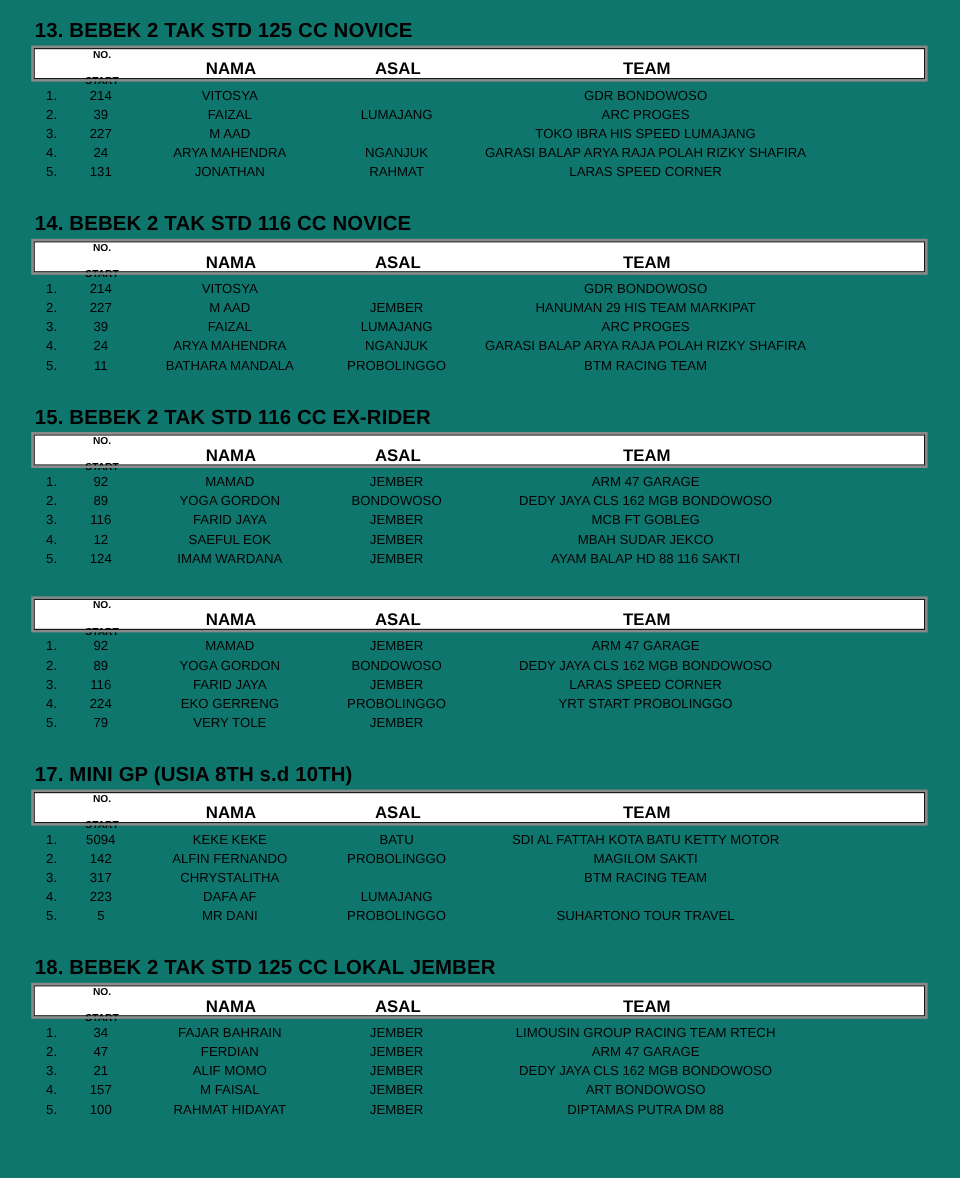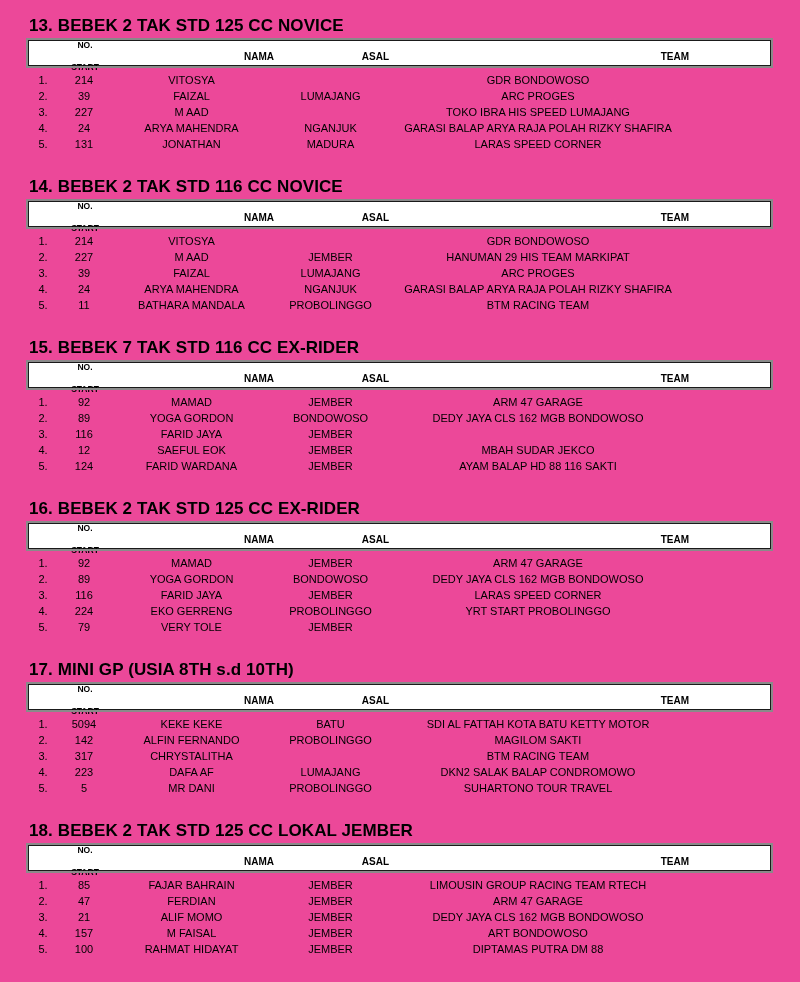--- a/index.html
+++ b/index.html
@@ -1,39 +1,39 @@
 <!DOCTYPE html>
 <html><head>
 <meta charset="utf-8">
 <style>
   html,body{margin:0;padding:0;background:#ffffff;}
   .page{
     width:800px;height:982px;box-sizing:border-box;
     padding:16px 29px 0 28px;
-    background:#ec4899;color:#000;
+    background:#0f766e;color:#000;
     font-family:"Liberation Sans",sans-serif;
     overflow:hidden;
   }
   .race{margin-bottom:25px;}
   .title{
     font-size:17px;line-height:20px;font-weight:700;
     margin:0 0 4px 1px;letter-spacing:.1px;white-space:nowrap;
   }
   .thead{
     display:grid;grid-template-columns:30px 52px 163px 115px 300px 1fr;
     height:24px;align-items:center;
     border:1px solid #1a1a1a;outline:2px solid #8a8a8a;
     margin:2px 0 6px 0;background:#fff;
   }
   .trow{
     display:grid;grid-template-columns:30px 52px 163px 115px 300px 1fr;
     height:16px;line-height:16px;font-size:11px;
   }
   .cell{text-align:center;white-space:nowrap;}
-  .hdr{font-weight:700;font-size:10px;text-align:right;}
+  .hdr{font-weight:700;font-size:14px;text-align:center;}
   .no-hdr{
     display:flex;flex-direction:column;justify-content:center;align-items:center;
     font-size:8.5px;line-height:9.5px;font-weight:700;height:100%;gap:12px;
   }
   .b{font-weight:400;}
   .idx{font-size:11px;}
 </style>
 </head>
 <body>
 
@@ -88,21 +88,21 @@
       <div class="cell">ARYA MAHENDRA</div>
       <div class="cell b">NGANJUK</div>
       <div class="cell">GARASI BALAP ARYA RAJA POLAH RIZKY SHAFIRA</div>
       <div class="cell"></div>
     </div>
 
     <div class="trow">
       <div class="cell idx">5.</div>
       <div class="cell b">131</div>
       <div class="cell">JONATHAN</div>
-      <div class="cell b">MADURA</div>
+      <div class="cell b">RAHMAT</div>
       <div class="cell">LARAS SPEED CORNER</div>
       <div class="cell"></div>
     </div>
   </section>
 
   <section class="race">
     <h2 class="title">14. BEBEK 2 TAK STD 116 CC NOVICE</h2>
 
     <div class="thead">
       <div class="cell idx"></div>
@@ -158,21 +158,21 @@
       <div class="cell idx">5.</div>
       <div class="cell b">11</div>
       <div class="cell">BATHARA MANDALA</div>
       <div class="cell b">PROBOLINGGO</div>
       <div class="cell">BTM RACING TEAM</div>
       <div class="cell"></div>
     </div>
   </section>
 
   <section class="race">
-    <h2 class="title">15. BEBEK 7 TAK STD 116 CC EX-RIDER</h2>
+    <h2 class="title">15. BEBEK 2 TAK STD 116 CC EX-RIDER</h2>
 
     <div class="thead">
       <div class="cell idx"></div>
       <div class="cell">
         <div class="no-hdr">
           <span>NO.</span>
           <span>START</span>
         </div>
       </div>
       <div class="cell hdr">NAMA</div>
@@ -197,44 +197,44 @@
       <div class="cell b">BONDOWOSO</div>
       <div class="cell">DEDY JAYA CLS 162 MGB BONDOWOSO</div>
       <div class="cell"></div>
     </div>
 
     <div class="trow">
       <div class="cell idx">3.</div>
       <div class="cell b">116</div>
       <div class="cell">FARID JAYA</div>
       <div class="cell b">JEMBER</div>
+      <div class="cell">MCB FT GOBLEG</div>
       <div class="cell"></div>
     </div>
 
     <div class="trow">
       <div class="cell idx">4.</div>
       <div class="cell b">12</div>
       <div class="cell">SAEFUL EOK</div>
       <div class="cell b">JEMBER</div>
       <div class="cell">MBAH SUDAR JEKCO</div>
       <div class="cell"></div>
     </div>
 
     <div class="trow">
       <div class="cell idx">5.</div>
       <div class="cell b">124</div>
-      <div class="cell">FARID WARDANA</div>
+      <div class="cell">IMAM WARDANA</div>
       <div class="cell b">JEMBER</div>
       <div class="cell">AYAM BALAP HD 88 116 SAKTI</div>
       <div class="cell"></div>
     </div>
   </section>
 
   <section class="race">
-    <h2 class="title">16. BEBEK 2 TAK STD 125 CC EX-RIDER</h2>
 
     <div class="thead">
       <div class="cell idx"></div>
       <div class="cell">
         <div class="no-hdr">
           <span>NO.</span>
           <span>START</span>
         </div>
       </div>
       <div class="cell hdr">NAMA</div>
@@ -330,21 +330,20 @@
       <div class="cell b"></div>
       <div class="cell">BTM RACING TEAM</div>
       <div class="cell"></div>
     </div>
 
     <div class="trow">
       <div class="cell idx">4.</div>
       <div class="cell b">223</div>
       <div class="cell">DAFA AF</div>
       <div class="cell b">LUMAJANG</div>
-      <div class="cell">DKN2 SALAK BALAP CONDROMOWO</div>
       <div class="cell"></div>
     </div>
 
     <div class="trow">
       <div class="cell idx">5.</div>
       <div class="cell b">5</div>
       <div class="cell">MR DANI</div>
       <div class="cell b">PROBOLINGGO</div>
       <div class="cell">SUHARTONO TOUR TRAVEL</div>
       <div class="cell"></div>
@@ -363,21 +362,21 @@
         </div>
       </div>
       <div class="cell hdr">NAMA</div>
       <div class="cell hdr">ASAL</div>
       <div class="cell hdr">TEAM</div>
       <div class="cell"></div>
     </div>
 
     <div class="trow">
       <div class="cell idx">1.</div>
-      <div class="cell b">85</div>
+      <div class="cell b">34</div>
       <div class="cell">FAJAR BAHRAIN</div>
       <div class="cell b">JEMBER</div>
       <div class="cell">LIMOUSIN GROUP RACING TEAM RTECH</div>
       <div class="cell"></div>
     </div>
 
     <div class="trow">
       <div class="cell idx">2.</div>
       <div class="cell b">47</div>
       <div class="cell">FERDIAN</div>

